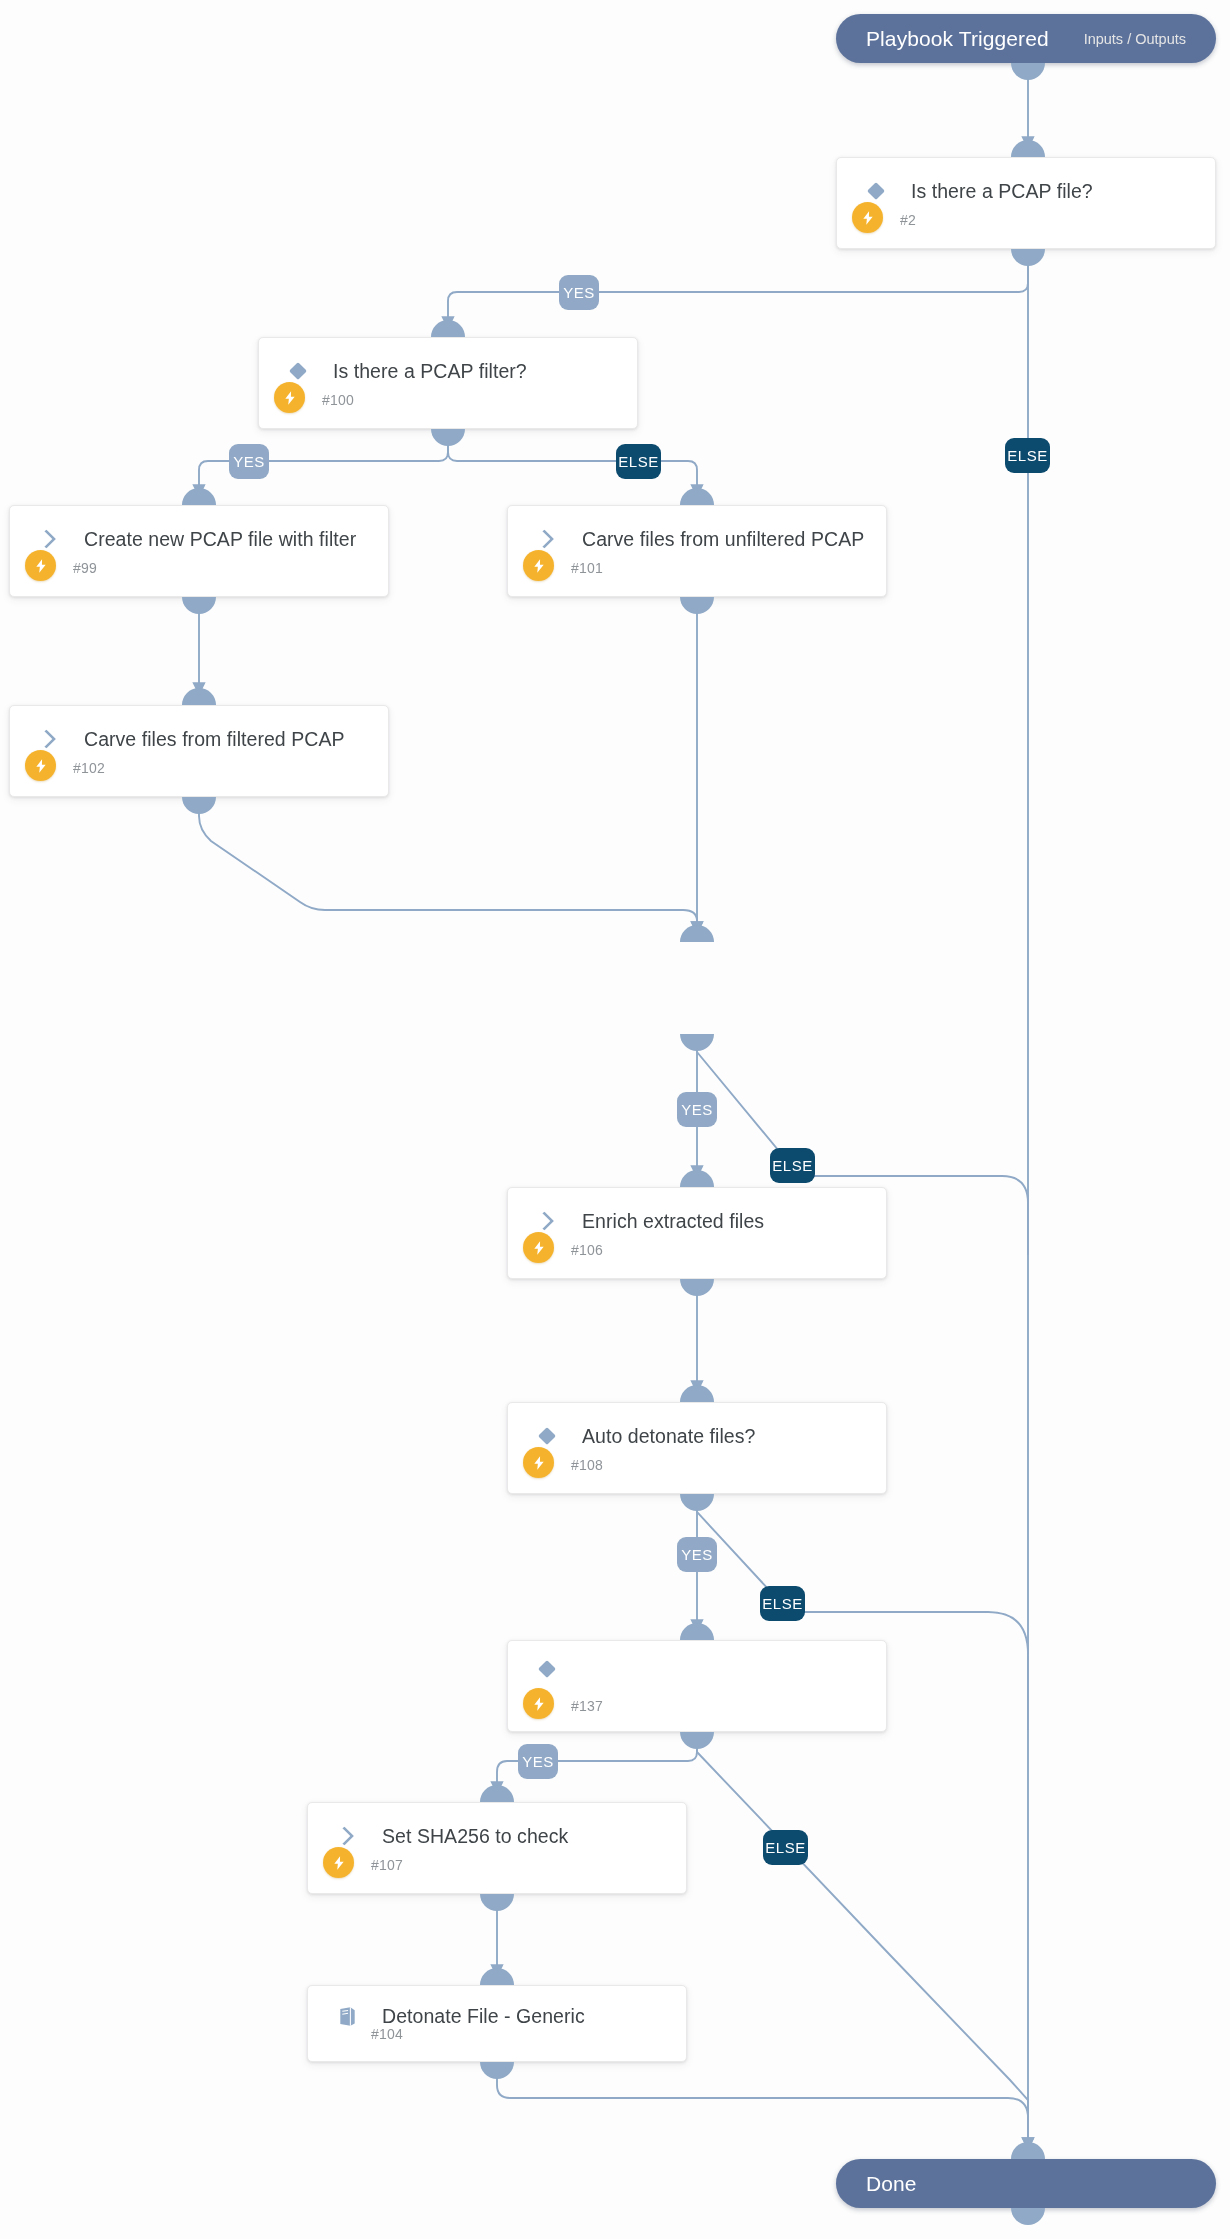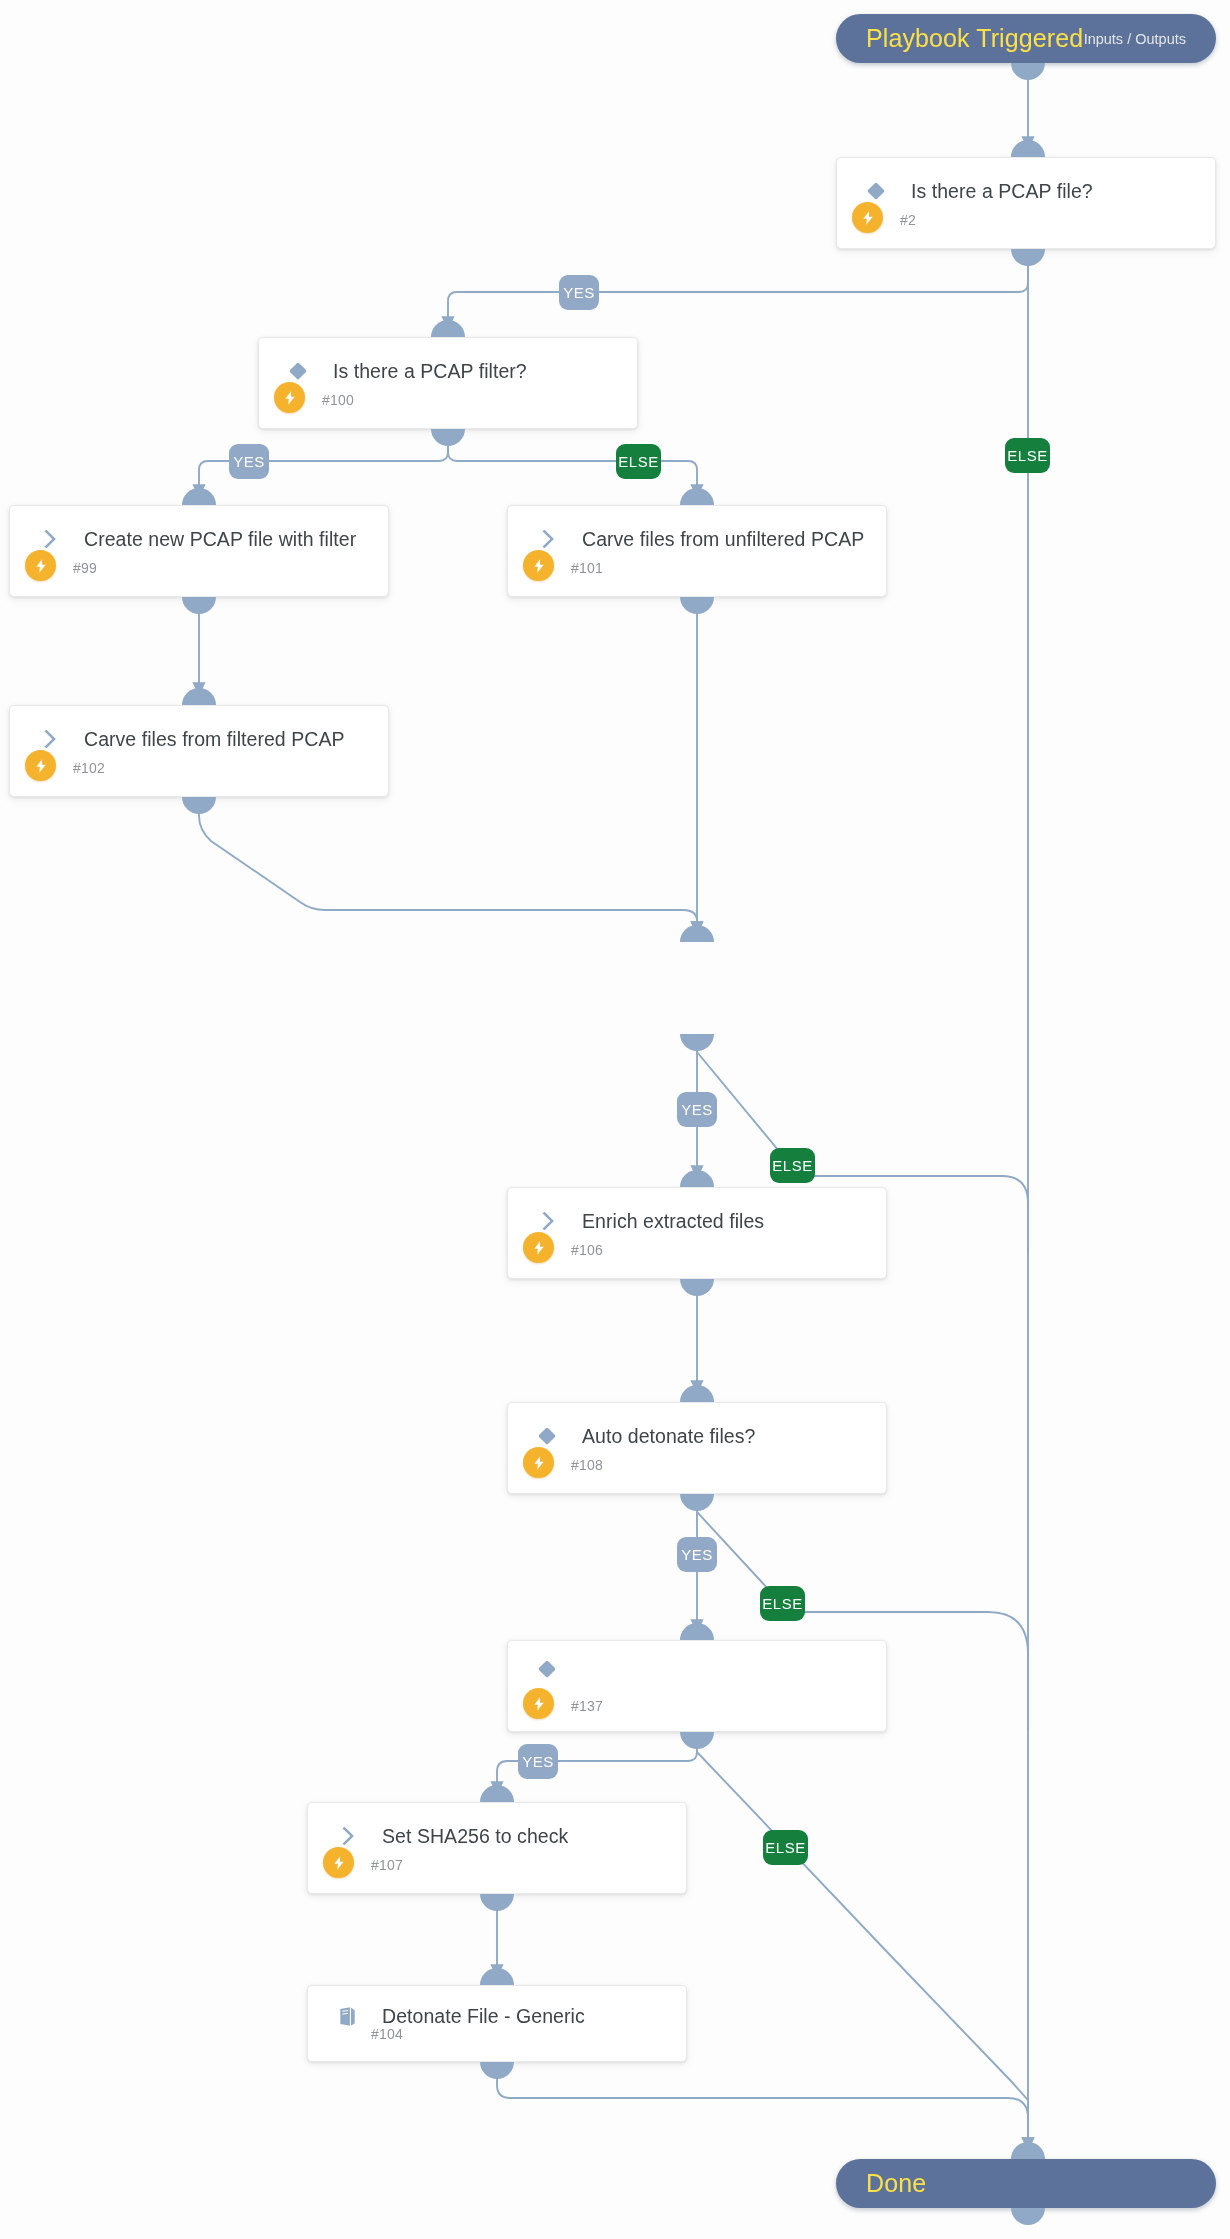--- a/index.html
+++ b/index.html
@@ -18,22 +18,22 @@
     position:absolute;
     background:#5c729b;
     border-radius:32px;
     box-shadow:0 2px 5px rgba(40,55,80,.28);
     display:flex;align-items:center;
     box-sizing:border-box;
     padding:0 30px;
     z-index:5;
   }
   .pill .pill-title{
-    color:#fde047;
-    font-size:25px;
+    color:#ffffff;
+    font-size:21px;
     letter-spacing:.1px;
     white-space:nowrap;
   }
   .pill .pill-sub{
     margin-left:auto;
     color:#e5e5e5;
     font-size:14.5px;
     white-space:nowrap;
   }
 
@@ -96,21 +96,21 @@
     position:absolute;
     display:flex;align-items:center;justify-content:center;
     border-radius:9px;
     font-size:15px;
     color:#ffffff;
     letter-spacing:.5px;
     z-index:8;
     box-sizing:border-box;
   }
   .badge.yes{background:#91a9c6;width:40px;height:35px;}
-  .badge.else{background:#15803d;width:45px;height:35px;}
+  .badge.else{background:#0c4a6e;width:45px;height:35px;}
 </style>
 </head>
 <body>
 
 <div id="canvas">
 
   <svg id="edges" viewBox="0 0 1230 2239" xmlns="http://www.w3.org/2000/svg">
     <defs>
       <marker id="arw" viewBox="0 0 10 10" refX="8" refY="5" markerWidth="7" markerHeight="7" orient="auto-start-reverse">
         <path d="M 0 0 L 10 5 L 0 10 z" fill="#8fa9c6"></path>

